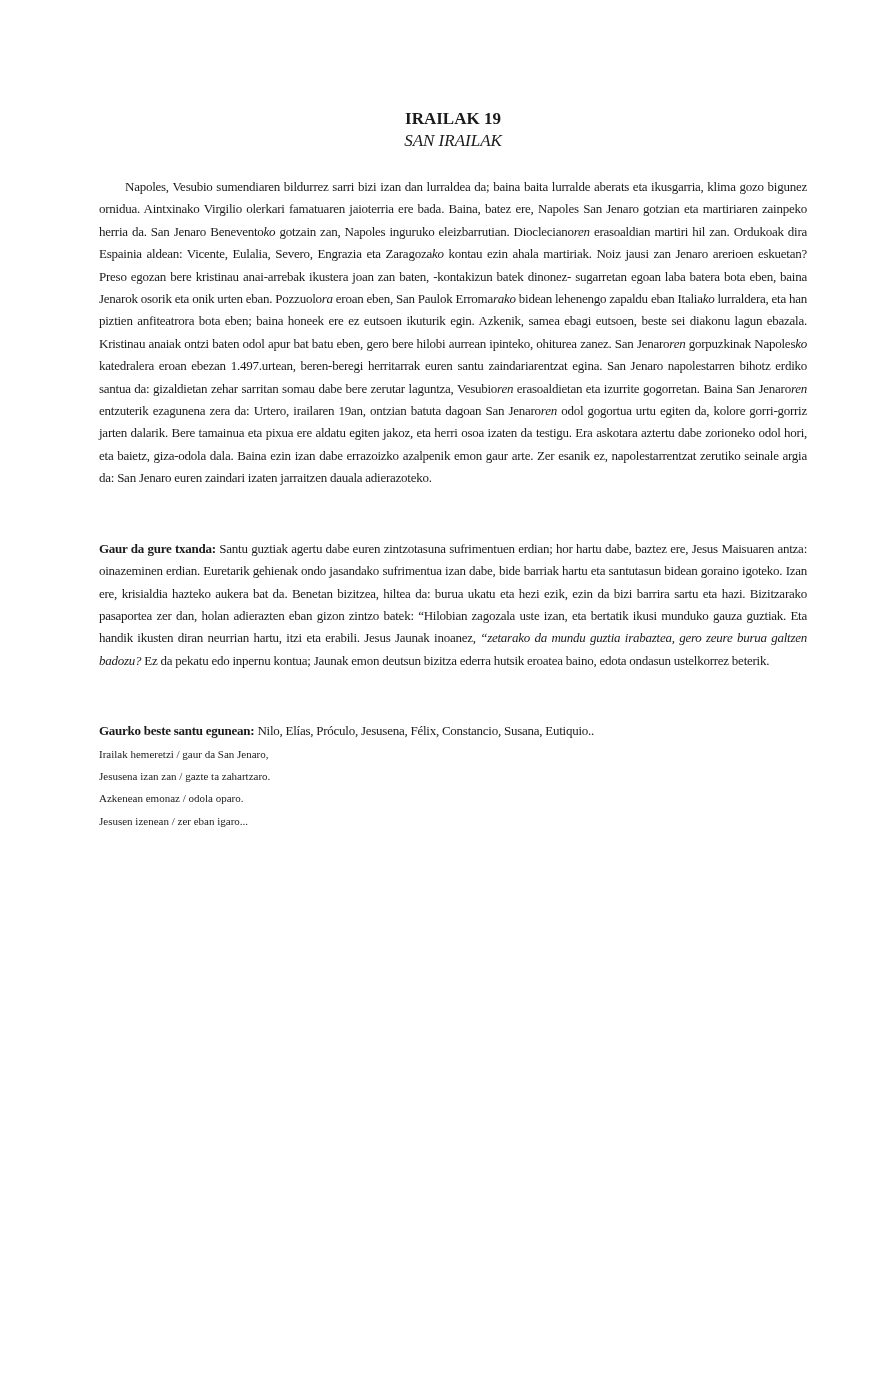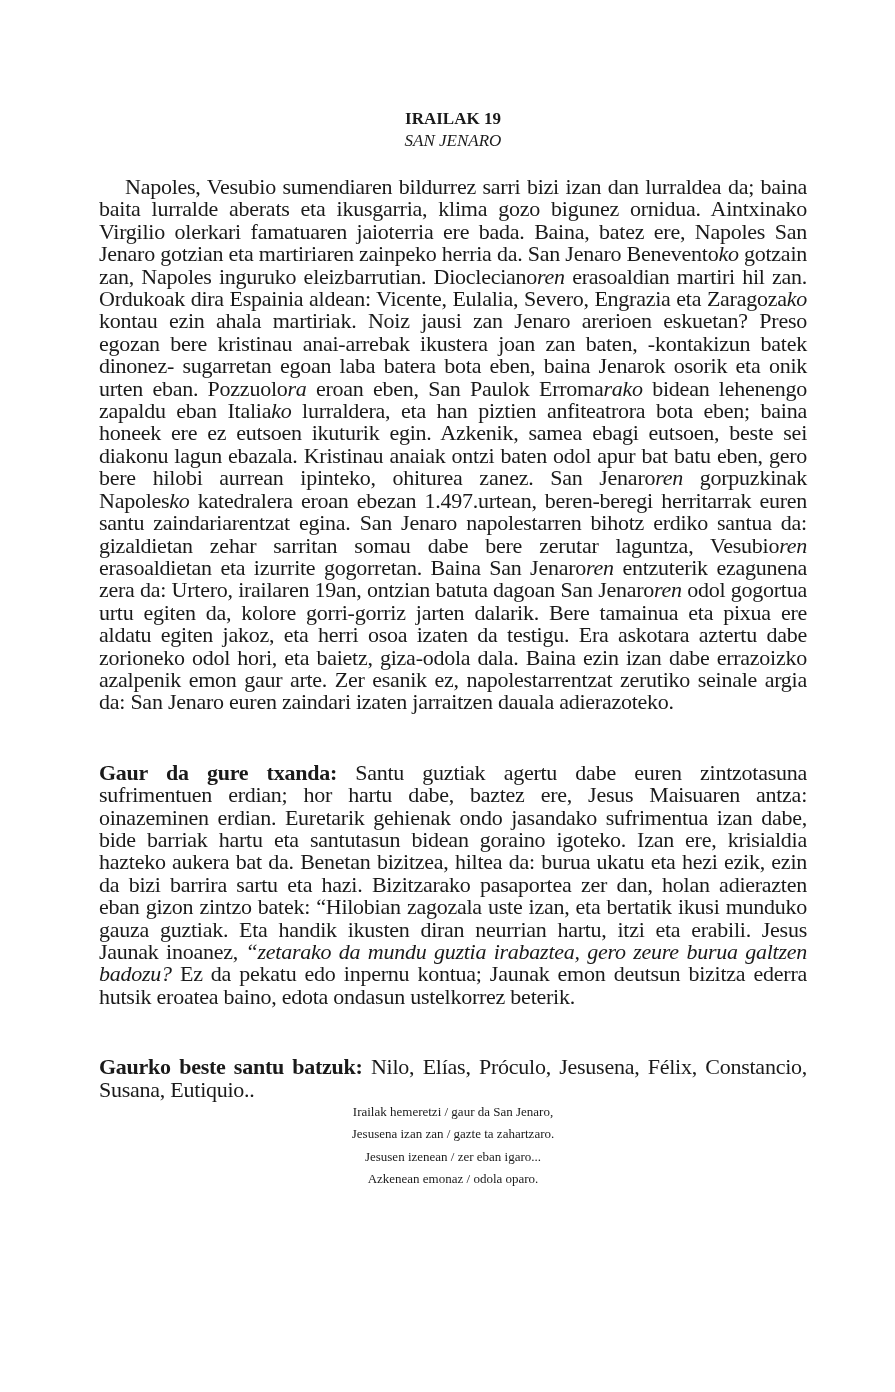--- a/index.html
+++ b/index.html
@@ -1,53 +1,53 @@
 <!DOCTYPE html>
 <html><head>
   <meta charset="utf-8">
   <style>
     html, body { margin: 0; padding: 0; background: #ffffff; }
     body { width: 895px; height: 1392px; position: relative; overflow: hidden;
       font-family: "Liberation Serif", serif; color: #1a1a1a; }
     .page { position: absolute; left: 99px; top: 108px; width: 708px; }
     .title { text-align: center; font-weight: bold; font-size: 17px; line-height: 22px; margin: 0; }
     .subtitle { text-align: center; font-style: italic; font-size: 17px; line-height: 22px; margin: 0 0 24px 0; }
-    .para { font-size: 22px; line-height: 22.4px; text-align: justify; margin: 0; letter-spacing: -0.25px; }
+    .para { font-size: 13px; line-height: 22.4px; text-align: justify; margin: 0; letter-spacing: -0.25px; }
     .indent { text-indent: 26px; }
     .gap { height: 24px; }
     .lbl { font-weight: bold; }
     .it { font-style: italic; }
-    .poem { text-align: center; font-size: 13px; line-height: 22.4px; margin: 0; }
+    .poem { font-size: 11px; line-height: 22.4px; margin: 0; }
   </style>
 </head>
 <body>
 
 <div class="page">
   <p class="title">IRAILAK 19</p>
-  <p class="subtitle">SAN JENARO</p>
+  <p class="subtitle">SAN IRAILAK</p>
 
   <p class="para indent" id="p1"><span>Napoles, Vesubio sumendiaren  bildurrez sarri bizi izan dan lurraldea da; baina baita lurralde aberats eta ikusgarria, klima gozo bigunez ornidua. Aintxinako Virgilio olerkari famatuaren jaioterria ere bada. Baina, batez ere, Napoles San Jenaro gotzian eta martiriaren zainpeko herria da. San Jenaro Benevento</span><span class="it">ko</span><span> gotzain zan, Napoles inguruko eleizbarrutian. Diocleciano</span><span class="it">ren</span><span> erasoaldian martiri hil zan. Ordukoak dira Espainia aldean: Vicente, Eulalia, Severo, Engrazia eta Zaragoza</span><span class="it">ko</span><span> kontau ezin ahala martiriak. Noiz  jausi zan Jenaro arerioen eskuetan? Preso egozan bere kristinau anai-arrebak ikustera joan zan baten, -kontakizun batek dinonez- sugarretan egoan laba batera bota eben, baina Jenarok osorik eta onik urten eban. Pozzuolo</span><span class="it">ra</span><span> eroan eben, San Paulok Erroma</span><span class="it">rako</span><span> bidean lehenengo zapaldu eban Italia</span><span class="it">ko</span><span> lurraldera, eta han piztien anfiteatrora bota eben; baina honeek ere ez eutsoen ikuturik egin. Azkenik, samea ebagi eutsoen, beste sei diakonu lagun ebazala. Kristinau anaiak ontzi baten odol apur bat batu eben, gero bere hilobi aurrean ipinteko, ohiturea zanez. San Jenaro</span><span class="it">ren</span><span> gorpuzkinak Napoles</span><span class="it">ko</span><span> katedralera eroan ebezan 1.497.urtean, beren-beregi herritarrak euren santu zaindariarentzat egina. San Jenaro napolestarren bihotz erdiko santua da: gizaldietan zehar sarritan somau dabe bere zerutar laguntza, Vesubio</span><span class="it">ren</span><span> erasoaldietan eta izurrite gogorretan. Baina San Jenaro</span><span class="it">ren</span><span> entzuterik ezagunena zera da: Urtero, irailaren 19an, ontzian batuta dagoan San Jenaro</span><span class="it">ren</span><span> odol gogortua urtu egiten da, kolore gorri-gorriz jarten dalarik. Bere tamainua eta pixua ere aldatu egiten jakoz, eta herri osoa izaten da testigu. Era askotara aztertu dabe zorioneko odol hori, eta baietz, giza-odola dala. Baina ezin izan dabe errazoizko azalpenik emon gaur arte. Zer esanik ez, napolestarrentzat zerutiko seinale argia da: San Jenaro euren zaindari izaten jarraitzen dauala adierazoteko.</span></p>
 
   <div class="gap"></div>
 
 
   <div class="gap"></div>
 
   <p class="para">
     <span class="lbl">Gaur da gure txanda:</span><span> Santu guztiak agertu dabe euren zintzotasuna sufrimentuen erdian; hor hartu dabe, baztez ere, Jesus Maisuaren antza: oinazeminen erdian. Euretarik gehienak ondo jasandako sufrimentua izan dabe, bide barriak hartu eta santutasun bidean goraino igoteko. Izan ere, krisialdia hazteko aukera bat da. Benetan bizitzea, hiltea da: burua ukatu eta hezi ezik, ezin da bizi barrira sartu eta hazi. Bizitzarako pasaportea zer dan, holan adierazten eban gizon zintzo batek: “Hilobian zagozala uste izan, eta bertatik ikusi munduko gauza guztiak. Eta handik ikusten diran neurrian hartu, itzi eta erabili. Jesus Jaunak inoanez, </span><span class="it">“zetarako da mundu guztia irabaztea, gero zeure burua galtzen badozu?</span><span> Ez da pekatu edo inpernu kontua; Jaunak emon deutsun bizitza ederra hutsik eroatea baino, edota ondasun ustelkorrez beterik.</span>
   </p>
 
   <div class="gap"></div>
 
 
   <div class="gap"></div>
 
   <p class="para">
-    <span class="lbl">Gaurko beste santu batzuk:</span><span> Nilo, Elías, Próculo, Jesusena, Félix, Constancio, Susana, Eutiquio..</span>
+    <span class="lbl">Gaurko beste santu egunean:</span><span> Nilo, Elías, Próculo, Jesusena, Félix, Constancio, Susana, Eutiquio..</span>
   </p>
 
   <div>
     <p class="poem">Irailak hemeretzi / gaur da San Jenaro,</p>
     <p class="poem">Jesusena izan zan / gazte ta zahartzaro.</p>
+    <p class="poem">Azkenean emonaz / odola oparo.</p>
     <p class="poem">Jesusen izenean / zer eban igaro...</p>
-    <p class="poem">Azkenean emonaz / odola oparo.</p>
   </div>
 </div>
 
 </body></html>

